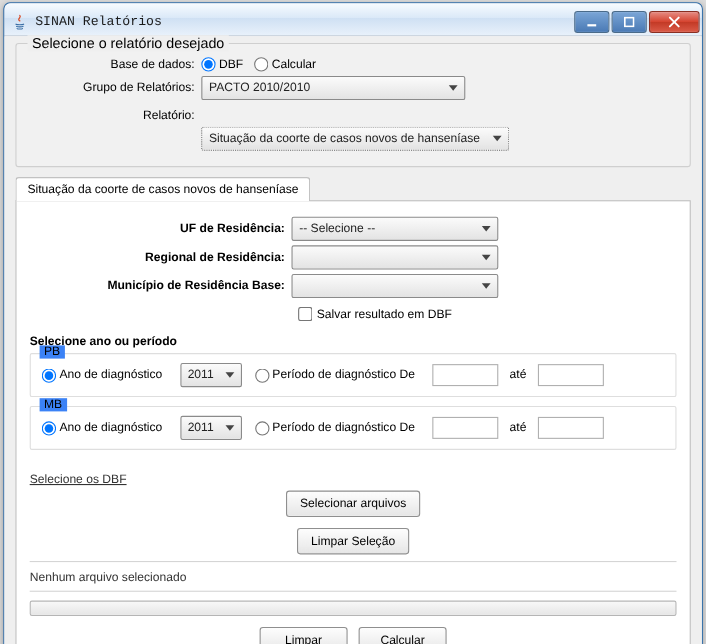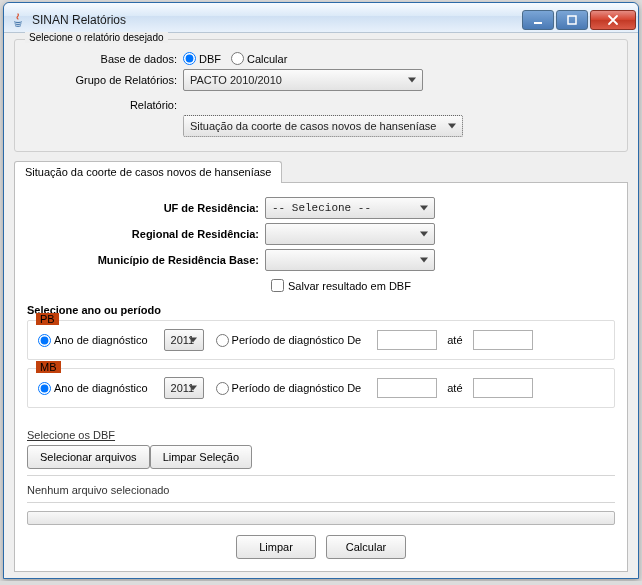--- a/index.html
+++ b/index.html
@@ -19,20 +19,21 @@
     box-shadow: 0 2px 6px rgba(0,0,0,.3);
   }
   .titlebar {
     height: 30px;
     display: flex;
     align-items: center;
     padding: 4px 0 0 6px;
     background: linear-gradient(to bottom, #f7fbff 0%, #dbe9f8 45%, #cfe0f3 46%, #e8f1fb 100%);
     border-bottom: 1px solid #b8c6d4;
     border-radius: 6px 6px 0 0;
+    font-family: Liberation Mono, monospace;
   }
   .java-icon {
     width: 16px; height: 16px; margin-right: 6px;
     display: inline-flex; align-items: center; justify-content: center;
   }
   .title { font-size: 12px; color: #1a1a1a; flex: 1; }
   .win-btns { display: flex; align-items: center; padding-right: 2px; }
   .win-btn {
     width: 32px; height: 20px;
     margin-left: 2px;
@@ -58,21 +59,21 @@
     background: #f1f1f1;
     margin-bottom: 8px;
     padding: 8px 10px 10px 10px;
     position: relative;
   }
   .group-title {
     position: absolute;
     top: -8px; left: 10px;
     background: #efefef;
     padding: 0 4px;
-    font-size: 10px;
+    font-size: 13px;
   }
   .form-row { display: flex; align-items: center; margin: 4px 0; }
   .form-row label.lead {
     width: 158px;
     text-align: right;
     padding-right: 6px;
   }
   .radio-wrap { display: inline-flex; align-items: center; margin-right: 10px; }
   .radio-wrap input { margin: 0 3px 0 0; }
   .select {
@@ -91,22 +92,22 @@
     position: absolute;
     right: 6px; top: 50%;
     width: 0; height: 0;
     border-left: 4px solid transparent;
     border-right: 4px solid transparent;
     border-top: 5px solid #444;
     transform: translateY(-50%);
   }
   .select.wide { width: 240px; }
   .select.wider { width: 280px; }
-  .select.widest { width: 170px; font-family: Liberation Mono, monospace; }
-  .select.small { width: 40px; }
+  .select.widest { width: 188px; }
+  .select.small { width: 56px; }
   .select.dotted {
     border: 1px dotted #666;
   }
   .tabs-wrap { margin-top: 4px; }
   .tab-strip { display: flex; }
   .tab {
     border: 1px solid #bdbdbd;
     border-bottom: none;
     background: #fff;
     padding: 4px 10px 5px 10px;
@@ -134,21 +135,21 @@
   .subgroup {
     border: 1px solid #dedede;
     border-radius: 2px;
     padding: 8px 10px;
     margin-bottom: 8px;
     position: relative;
   }
   .subgroup .subgroup-title {
     position: absolute;
     top: -8px; left: 8px;
-    background: #c2410c;
+    background: #3b82f6;
     padding: 0 4px;
   }
   .inline-row { display: flex; align-items: center; gap: 6px; }
   .txt {
     height: 20px; width: 60px;
     border: 1px solid #b0b0b0;
     background: #fff;
     padding: 0 4px;
   }
   .btn {
@@ -326,21 +327,21 @@
               <input type="radio" style="">
               <span>Período de diagnóstico De</span>
             </span>
             <input class="txt" type="text" style="">
             <span style="margin:0 4px;">até</span>
             <input class="txt" type="text" style="">
           </div>
         </div>
 
         <div class="sel-dbf-title">Selecione os DBF</div>
-        <div class="inline-row" style="gap:0;">
+        <div class="inline-row" style="gap:10px;flex-direction:column;">
           <div class="btn">
             <span>Selecionar arquivos</span>
           </div>
           <div class="btn">
             <span>Limpar Seleção</span>
           </div>
         </div>
 
         <div class="sep"></div>
         <div class="no-file">Nenhum arquivo selecionado</div>

